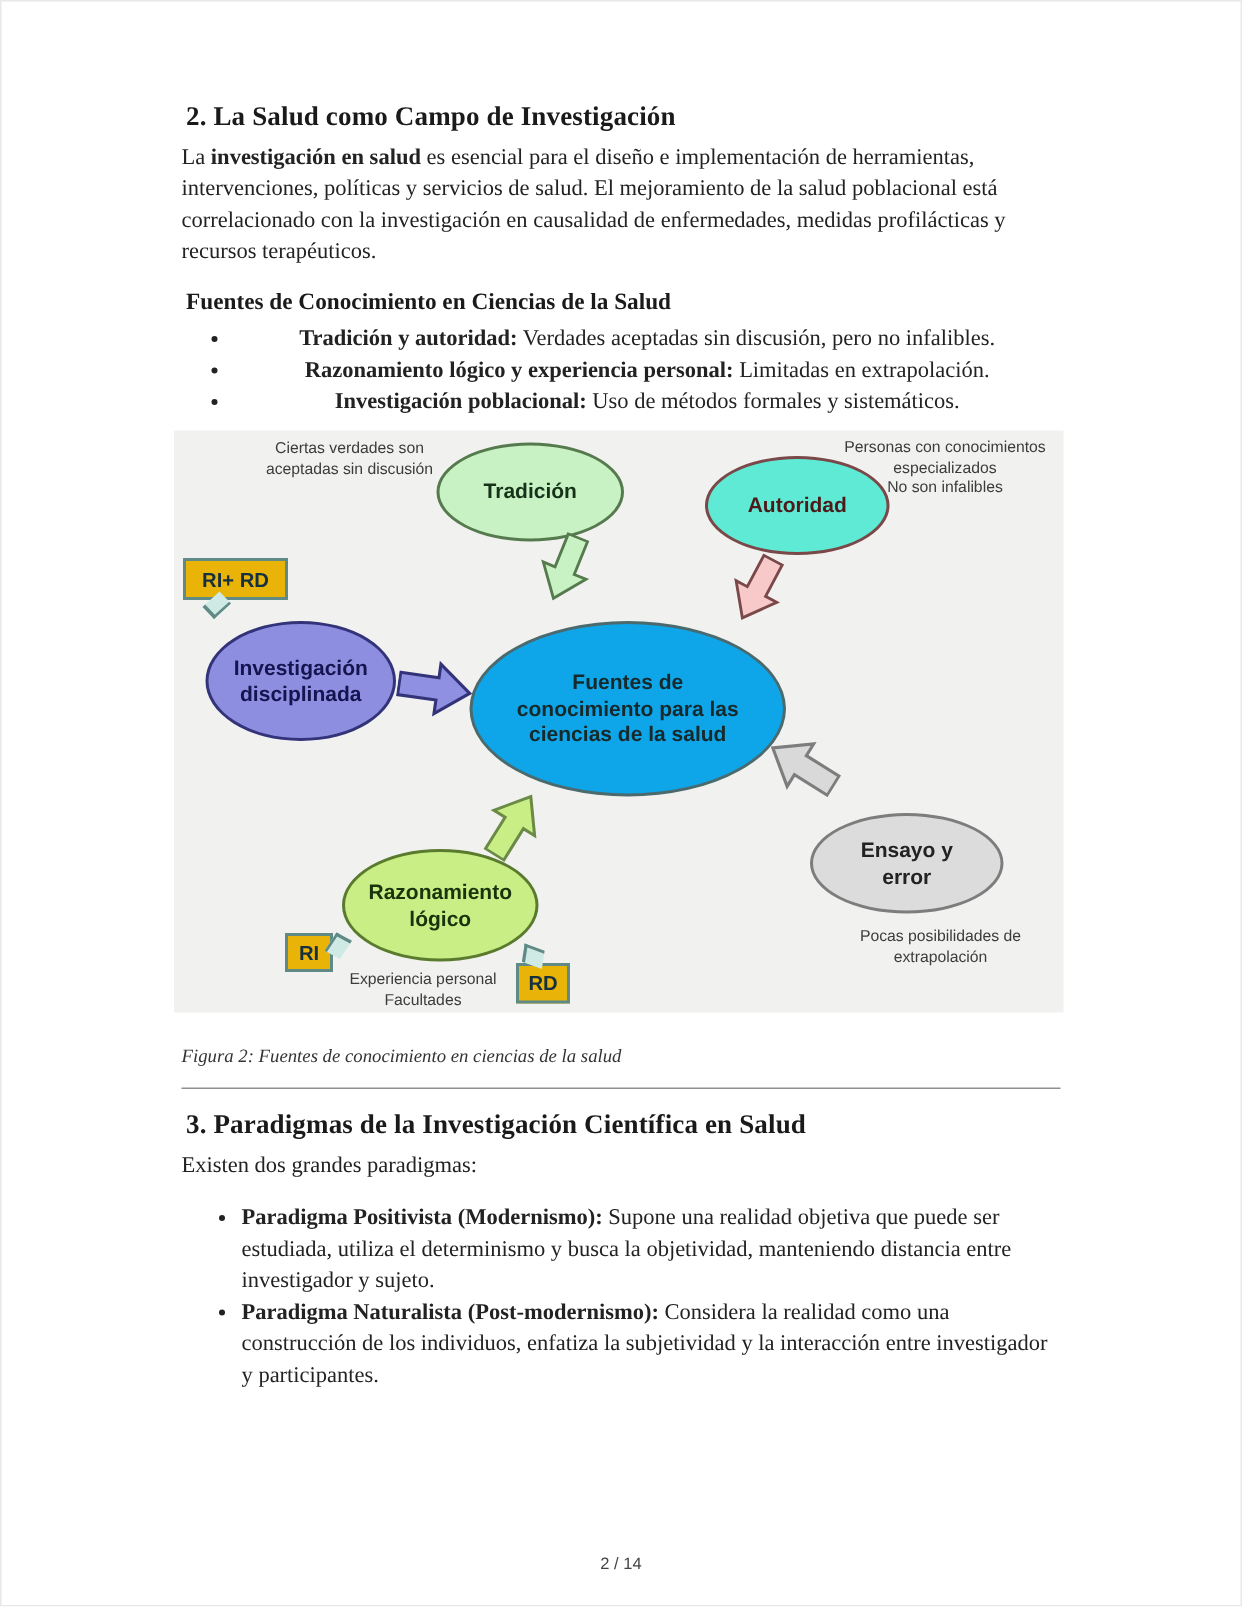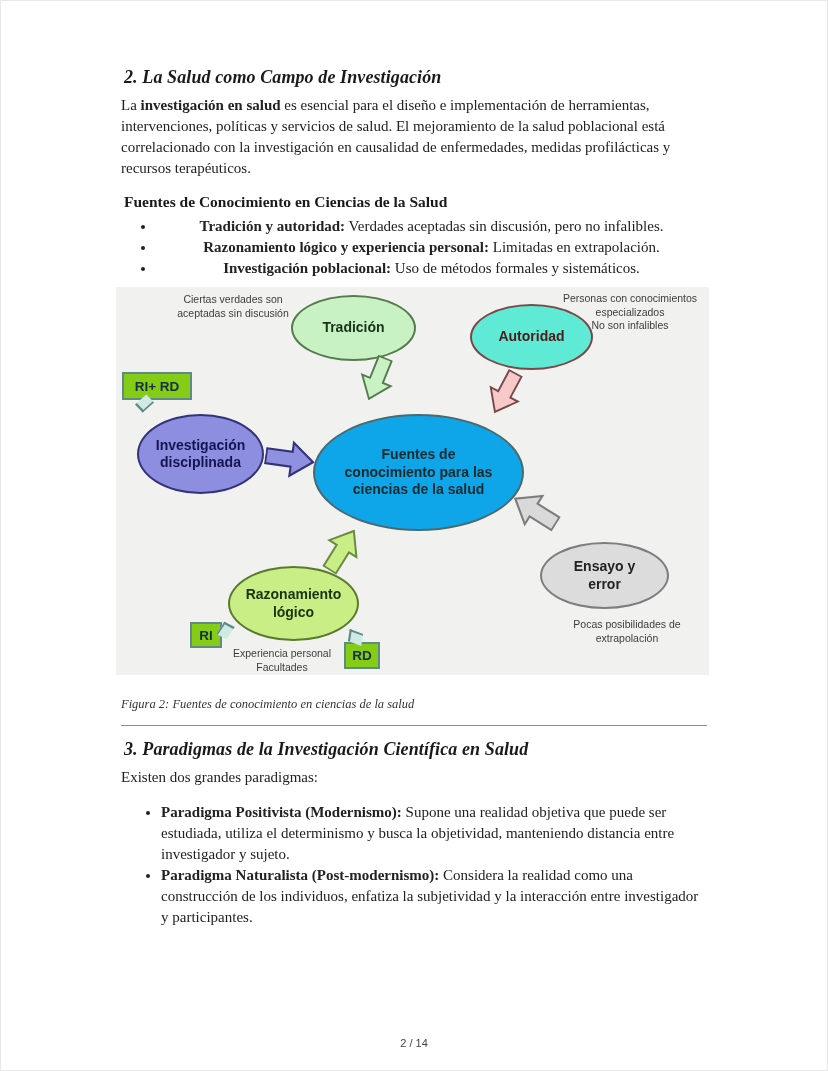--- a/index.html
+++ b/index.html
@@ -10,21 +10,21 @@
     background:#ffffff;
     font-family:"Liberation Serif", serif;
     color:#222222;
     overflow:hidden;
     border:1px solid #e8e8e8;
   }
   .content { padding:66px 120px 0 120px; }
 
   h1.sec-heading {
     font-size:18px; font-weight:bold; color:#1a1a1a;
-    padding-left:3px; margin-bottom:7px; letter-spacing:0.1px;font-style:italic;
+    padding-left:3px; margin-bottom:7px; letter-spacing:0.1px;
   }
   p.body-text { font-size:15px; line-height:21px; color:#222; }
   h2.sub-heading {
     font-size:15.5px; font-weight:bold; color:#1a1a1a;
     margin-top:14px; margin-bottom:5px; padding-left:3px;
   }
   ul.bullets { margin-left:35px;text-align:center; }
   ul.bullets li { font-size:15px; line-height:21px; color:#222; }
   .b { font-weight:bold; }
 
@@ -40,21 +40,21 @@
     position:absolute; border-radius:50%;
     display:flex; align-items:center; justify-content:center;
     text-align:center; font-weight:bold; font-size:14px; line-height:1.25;
   }
   .note {
     position:absolute; font-size:10.5px; line-height:1.3;
     color:#3c3c3c; text-align:center;
   }
   .bubble {
     position:absolute;
-    background:#84cc16; border:2px solid #5f8a85;
+    background:#eab308; border:2px solid #5f8a85;
     display:flex; align-items:center; justify-content:center;
     font-weight:bold; color:#15303f;
   }
   .tail {
     position:absolute; width:13px; height:13px;
     background:#cfe9e5;
   }
   .arrow { position:absolute; }
 
   

